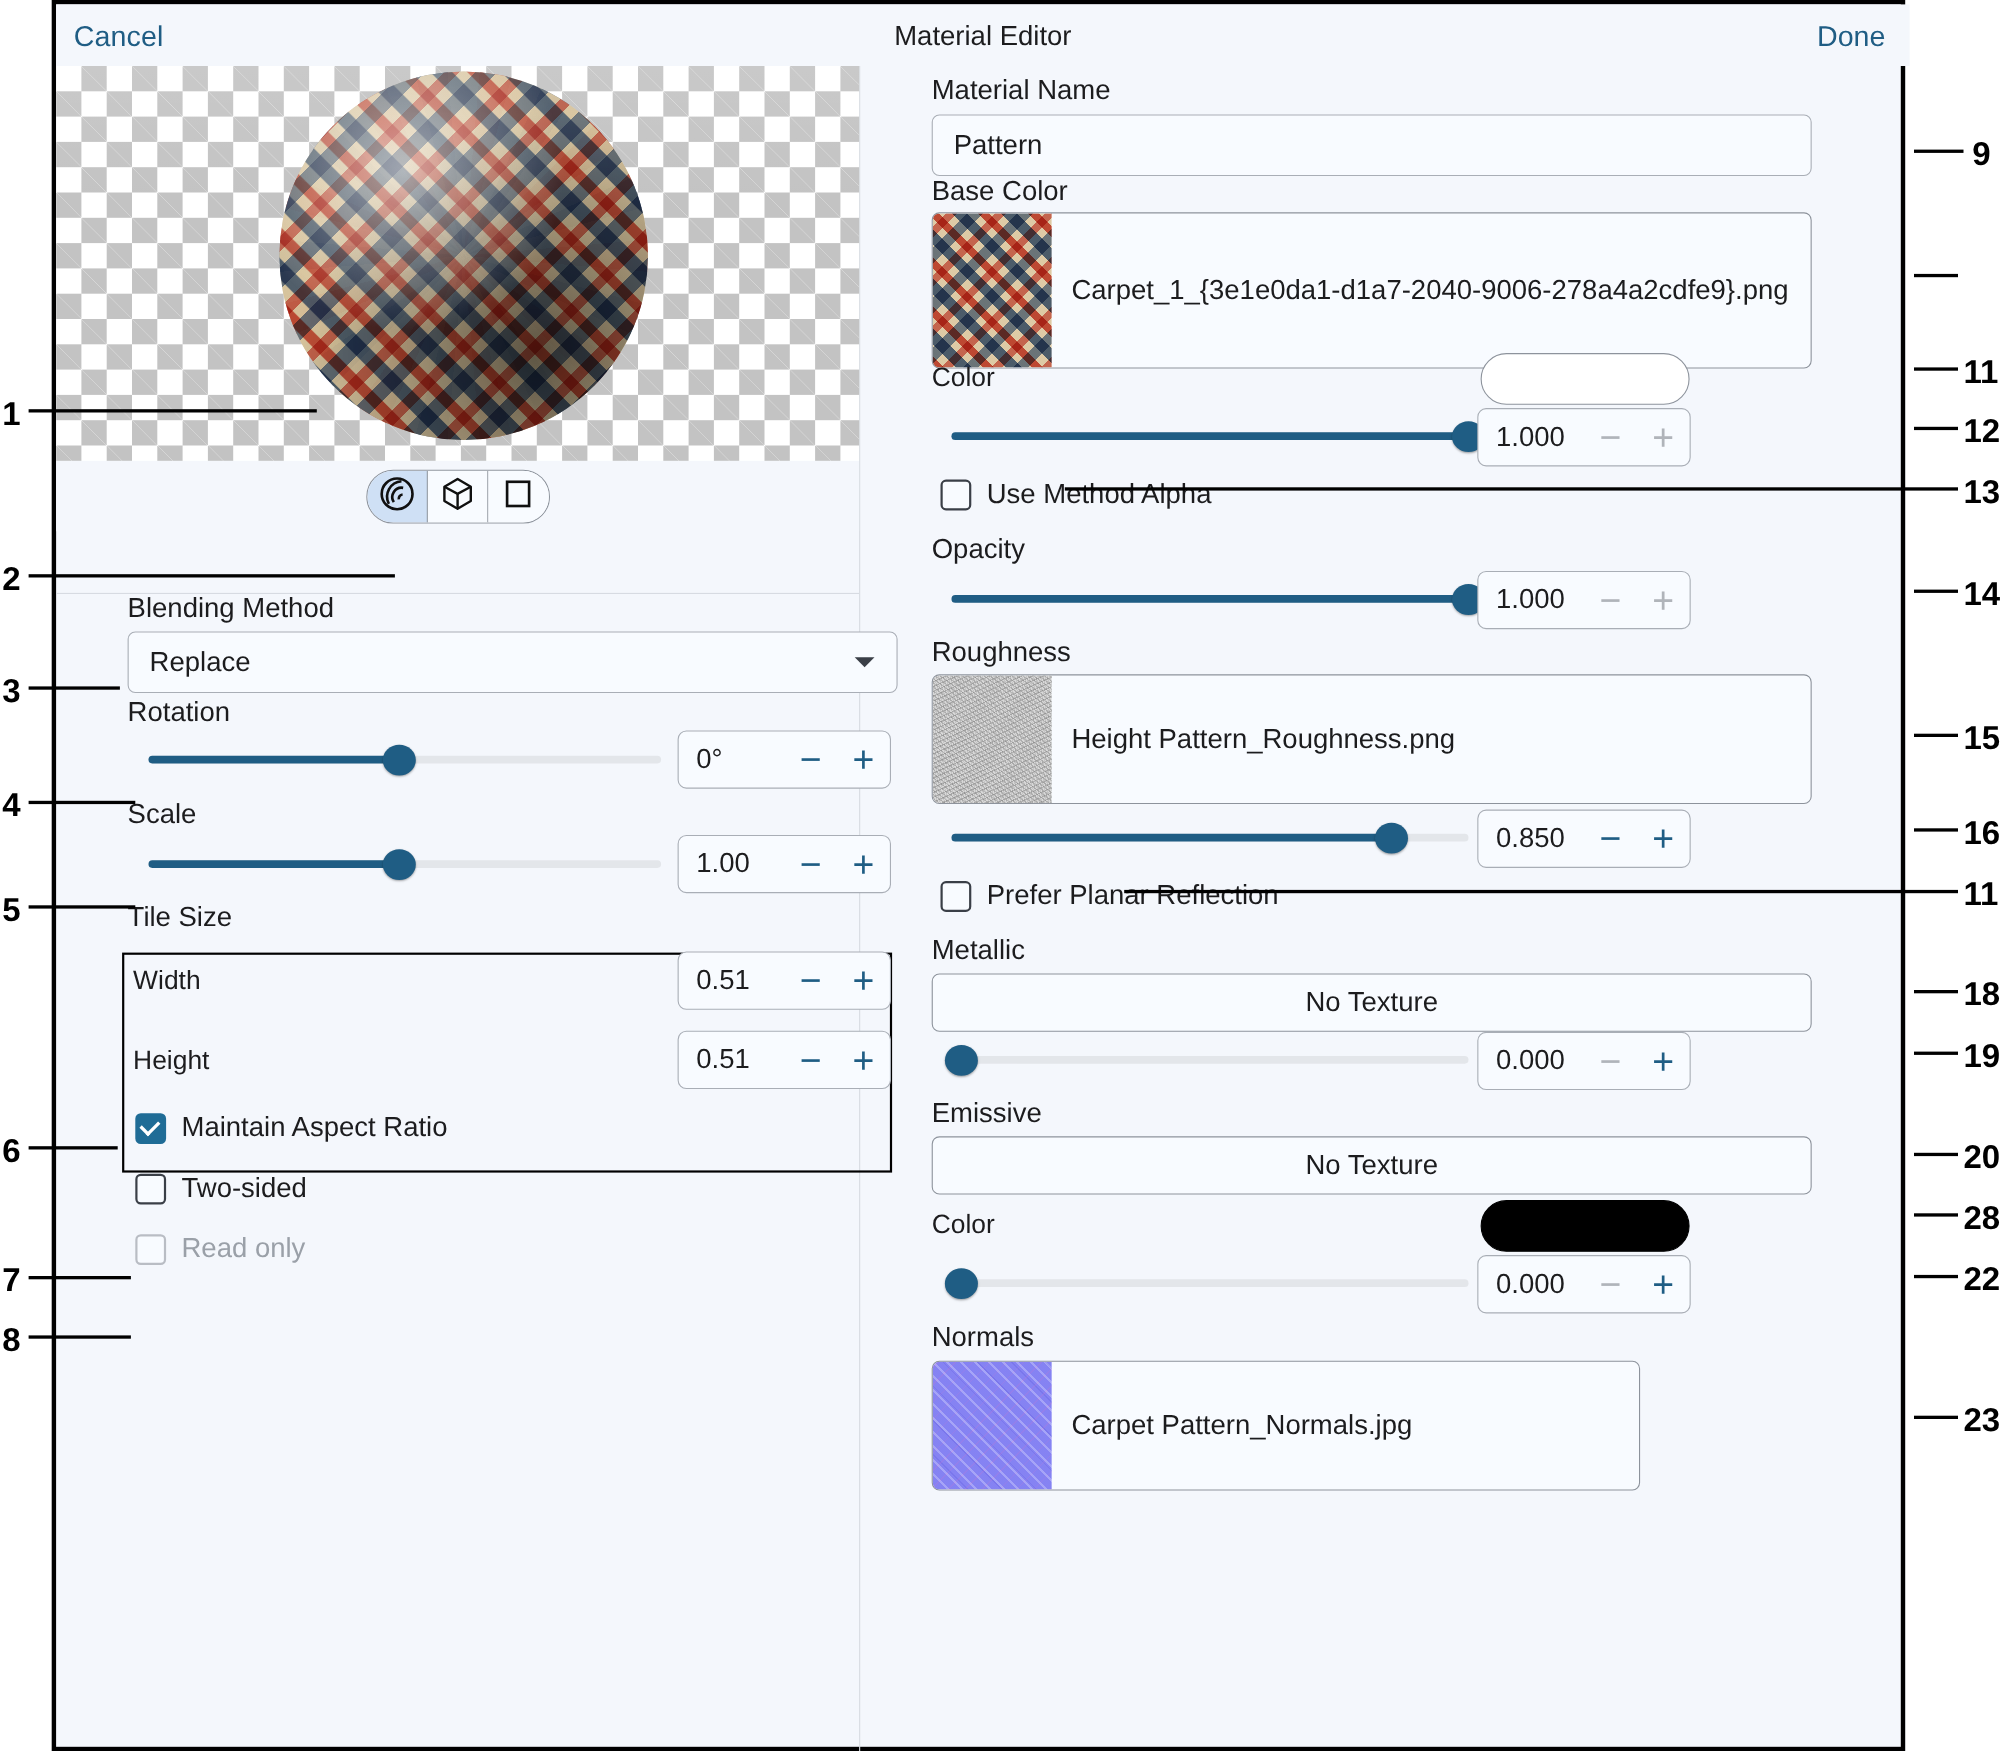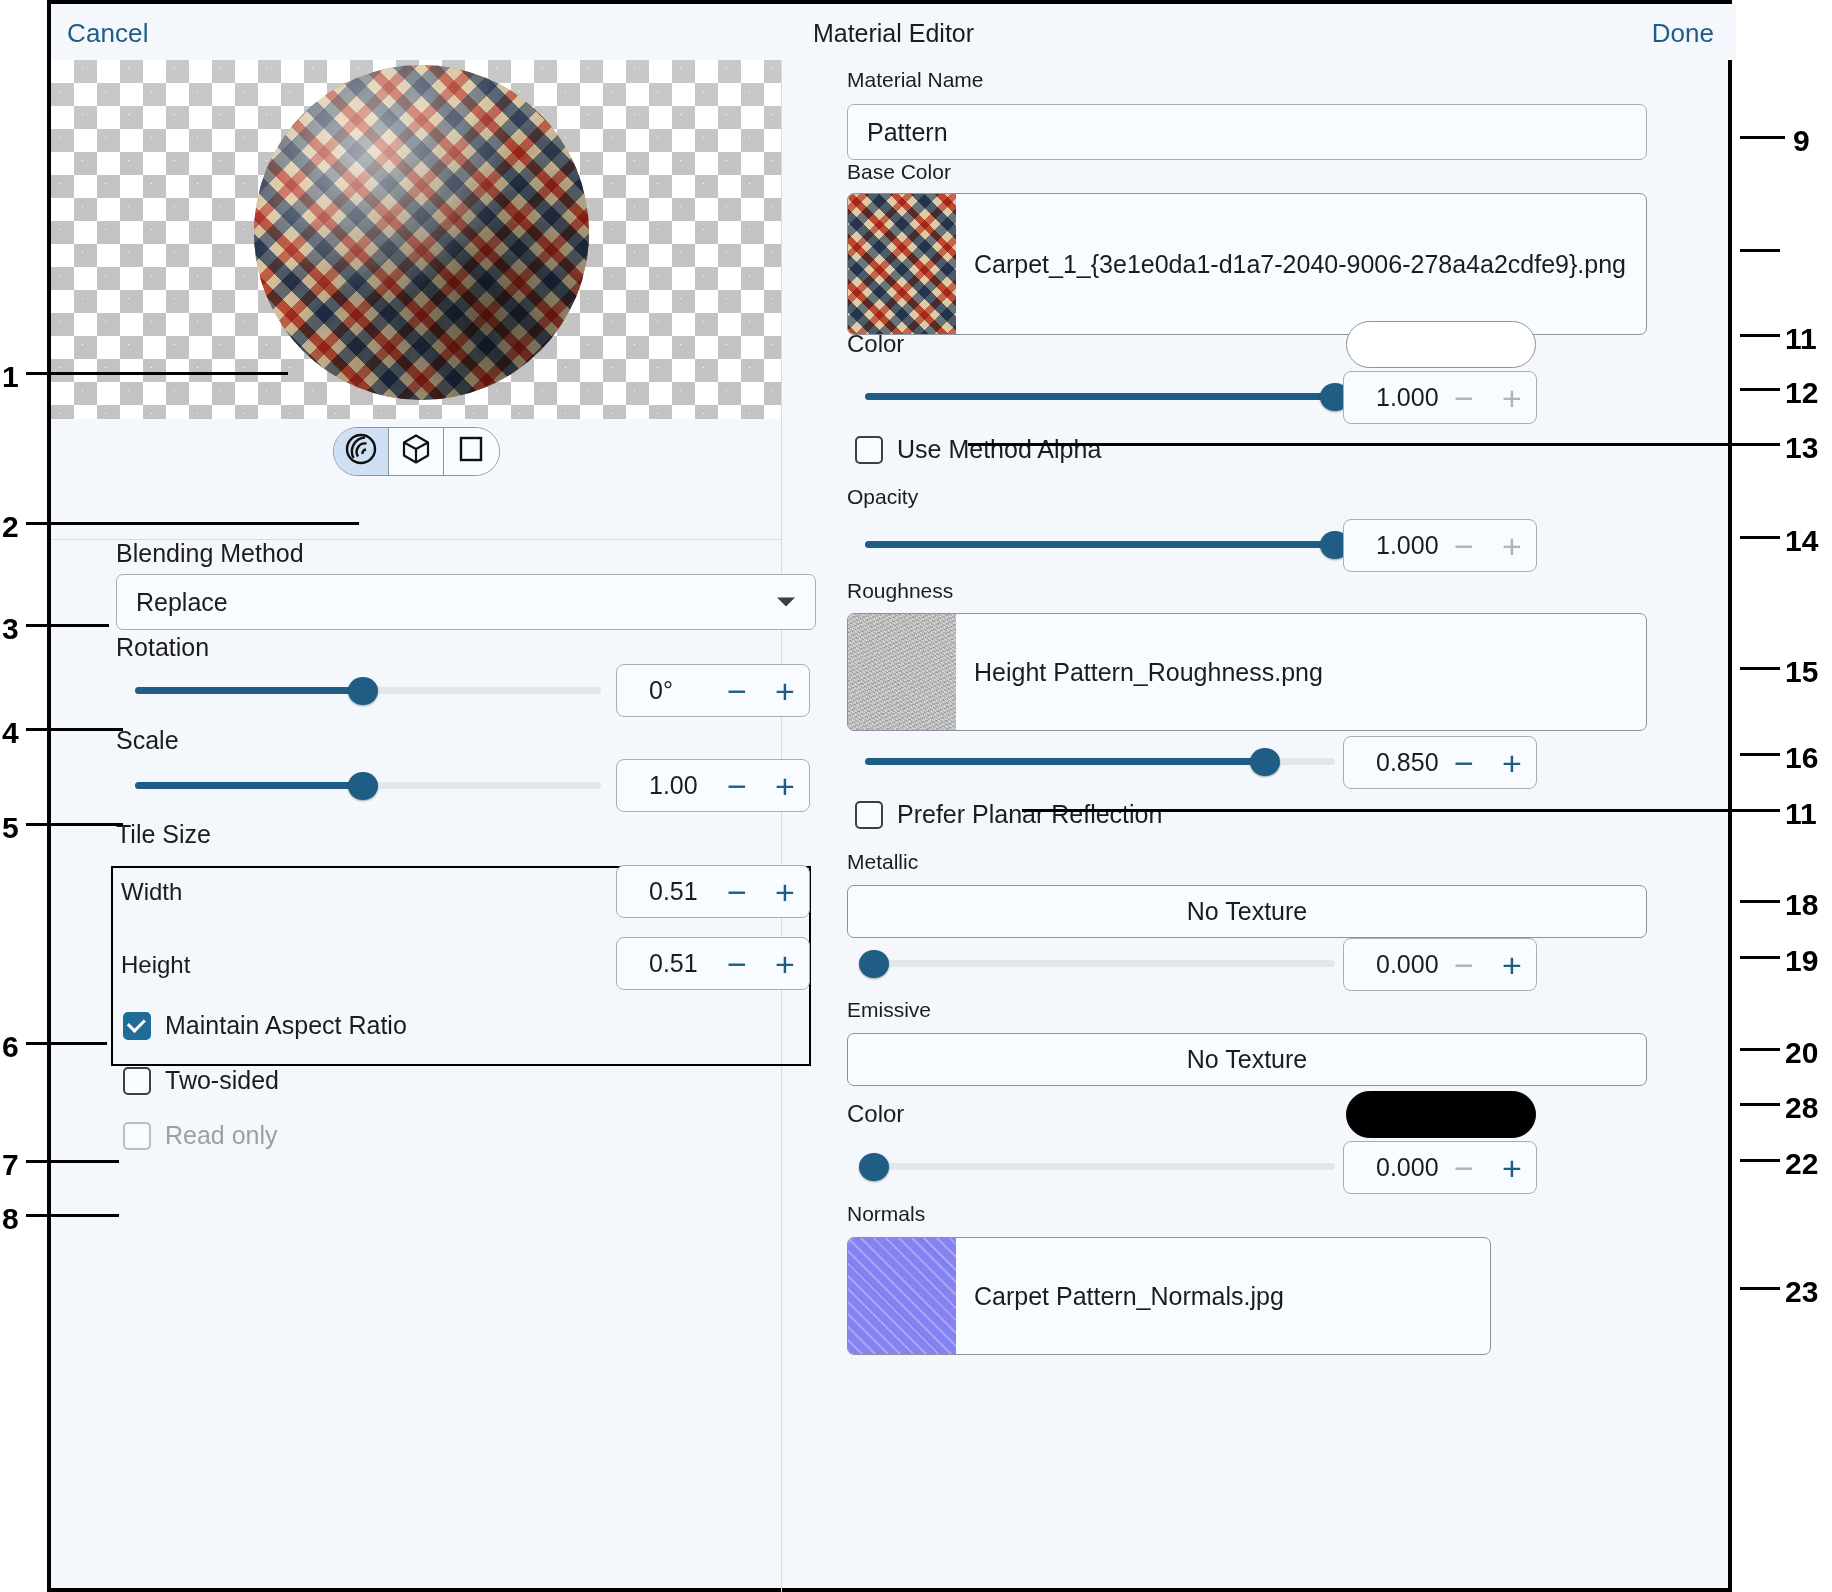--- a/index.html
+++ b/index.html
@@ -142,21 +142,21 @@
     background:#1f5d84; transform:translateX(-50%);
     box-shadow:0 1px 2px rgba(0,0,0,.35);
     cursor:pointer;
   }
 
   
   .stepper{
     position:absolute; border:1px solid #a9aeb6; border-radius:8px; background:#f8fbff;
     display:flex; align-items:center;
   }
-  .st-val{ padding-left:32px; font-size:25px; color:#1c1c1e; flex:1; }
+  .st-val{ padding-left:16px; font-size:25px; color:#1c1c1e; flex:1; }
   .st-minus, .st-plus{
     width:48px; display:flex; align-items:center; justify-content:center;
     font-size:34px; line-height:1; cursor:pointer; color:#1f5d84; font-weight:300;
   }
   .st-minus.dim, .st-plus.dim{ color:#b0b4ba; }
 
   
   .tilebox{
     position:absolute; border:2px solid #000; background:transparent;
   }
@@ -172,21 +172,21 @@
     content:""; width:13px;height:8px;border-left:3px solid #fff;border-bottom:3px solid #fff;
     transform:rotate(-45deg) translate(1px,-2px);
   }
   .cbox.dim{ border-color:#b9bdc4; }
   .cbtxt{ margin-left:14px; font-size:25px; color:#1c1c1e; }
   .cbtxt.dim{ color:#9aa0a8; }
 
   
   .right-col{ position:absolute; left:731px; top:56px; width:954px; height:1536px; }
 
-  .rlbl{ position:absolute; color:#1c1c1e; font-size:21px; }
+  .rlbl{ position:absolute; color:#1c1c1e; font-size:25px; }
 
   .field{
     position:absolute; border:1px solid #a9aeb6; border-radius:7px; background:#f8fbff;
     display:flex; align-items:center; padding-left:19px; font-size:25px; color:#1c1c1e;
   }
   .tex-row{
     position:absolute; border:1px solid #8d939c; border-radius:7px; background:#f8fbff;
     display:flex; align-items:center; overflow:hidden;
   }
   .tex-thumb{ width:108px; height:100%; flex:0 0 108px; }

